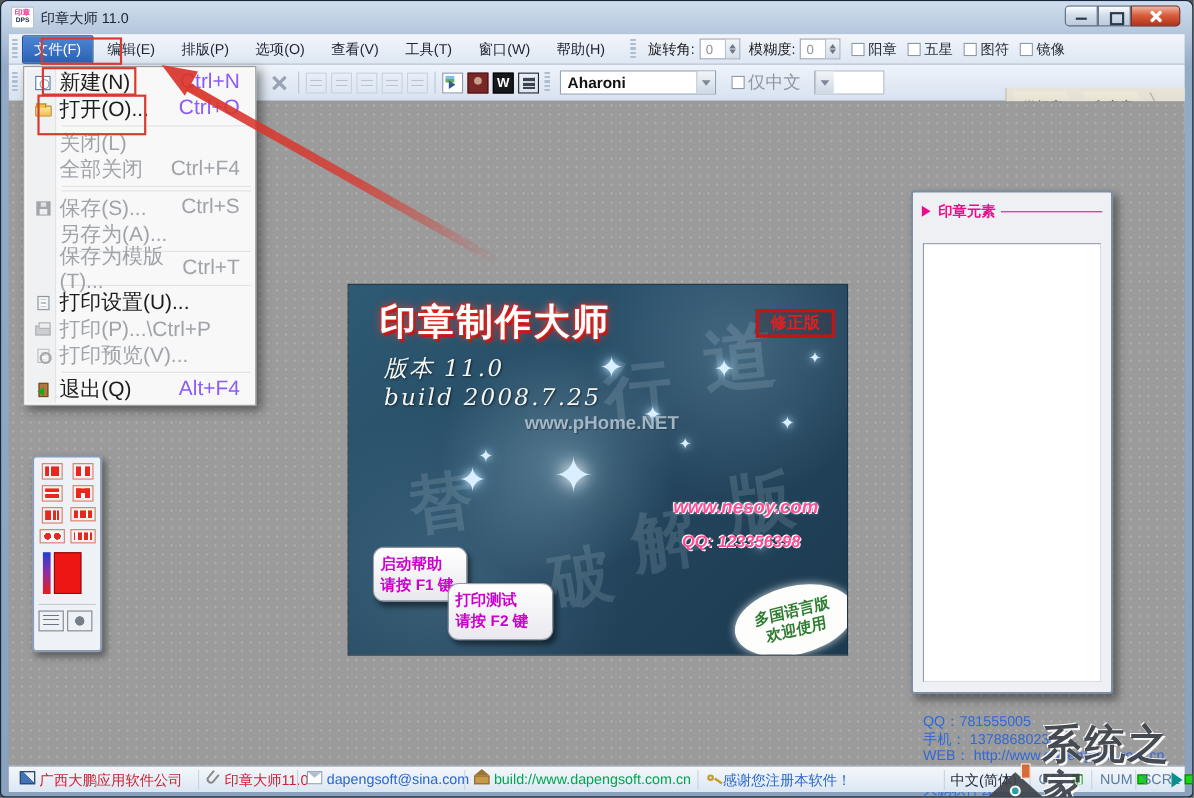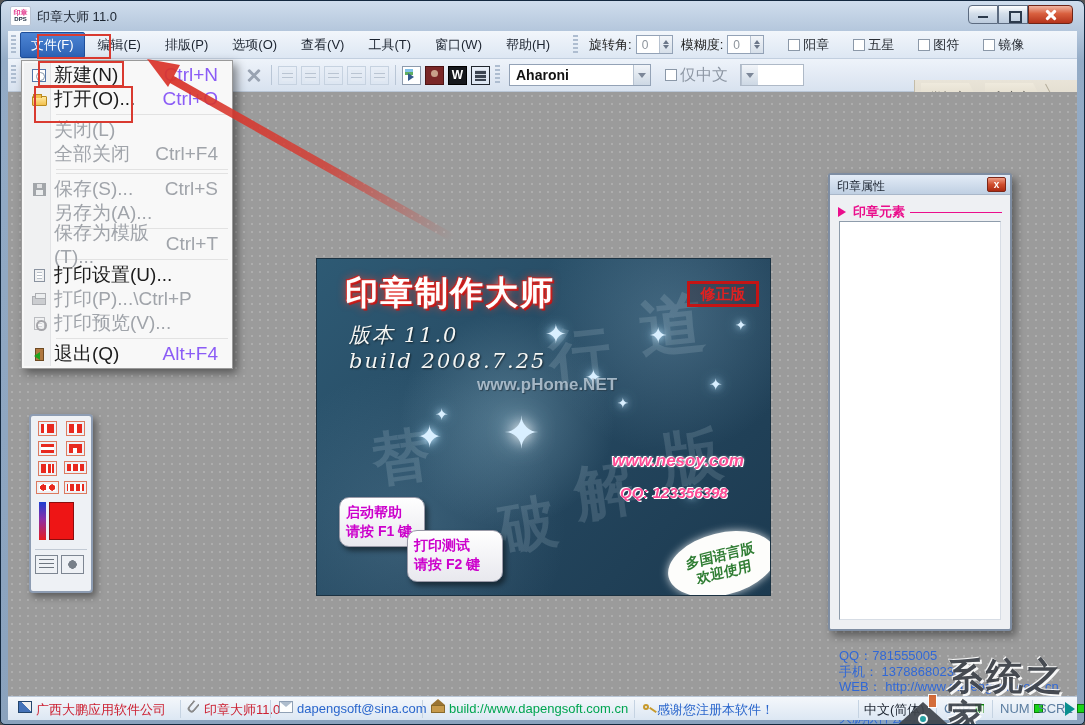--- a/index.html
+++ b/index.html
@@ -31,21 +31,21 @@
 .mbi{padding:4px 11px;color:#1c2430;border-radius:2px;margin:0 1px}
 .mbi.sel{background:linear-gradient(180deg,#4d85d4,#2c62b5);border:1px solid #1e4e9a;color:#fff;padding:3px 10px}
 
 .fmt{display:flex;align-items:center;margin-left:8px}
 .fmt .lab{color:#222;margin:0 4px 0 8px}
 .spin{display:flex;width:37px;height:19px;border:1px solid #93a2b6;background:#fff}
 .spin .val{flex:1;color:#8d949c;font-size:12px;padding:2px 0 0 5px}
 .spin .btns{width:13px;background:linear-gradient(180deg,#f2f5f9,#d6dfe9);border-left:1px solid #b7c2d0;display:flex;flex-direction:column;align-items:center;justify-content:space-evenly}
 .spin .up{width:0;height:0;border:3px solid rgba(0,0,0,0);border-bottom:4px solid #6b7688}
 .spin .dn{width:0;height:0;border:3px solid rgba(0,0,0,0);border-top:4px solid #6b7688}
-.cb{display:flex;align-items:center;margin-left:24px;color:#2a2f36}
+.cb{display:flex;align-items:center;margin-left:10px;color:#2a2f36}
 .cb .box{width:12px;height:12px;border:1px solid #8b98a8;background:#fff;margin-right:3px}
 
 .toolbar2{position:absolute;left:0;right:0;top:28px;height:33px;background:linear-gradient(180deg,#eef3fa,#d8e2ef);border-bottom:1px solid #b9c6d6;display:flex;align-items:center}
 .tbtn{width:19px;height:19px;margin:0 2px;border:1px solid rgba(0,0,0,0)}
 .xicon{position:relative;width:18px;height:18px;margin:0 4px}
 .xicon::before,.xicon::after{content:"";position:absolute;left:1px;top:8px;width:16px;height:3px;background:#99a3b2;border-radius:1px}
 .xicon::before{transform:rotate(45deg)}.xicon::after{transform:rotate(-45deg)}
 .vsep{width:1px;height:20px;background:#b9c6d6;margin:0 4px}
 .gray-ic{background:#e3eaf3;border:1px solid #c6d2e0;background-image:repeating-linear-gradient(180deg,#b9c4d2 2px 3px,rgba(0,0,0,0) 3px 6px);background-clip:content-box;padding:3px}
 .ic-img{background:#fff;border:1px solid #8c9aac;position:relative}
@@ -325,24 +325,20 @@
           <div class="pstrip"></div>
           <div class="pred"></div>
         </div>
         <div class="pal-tools">
           <div class="ptool"></div>
           <div class="ptool t2"></div>
         </div>
       </div>
 
       <div class="props">
-        <div class="props-title">
-          <span>印章属性</span>
-          <div class="props-close">x</div>
-        </div>
         <div class="props-sec">
           <span class="tri"></span>
           <span>印章元素</span>
           <span class="line"></span>
         </div>
         <div class="props-list"></div>
       </div>
 
       <div class="contact">
         <div>QQ：781555005</div>

